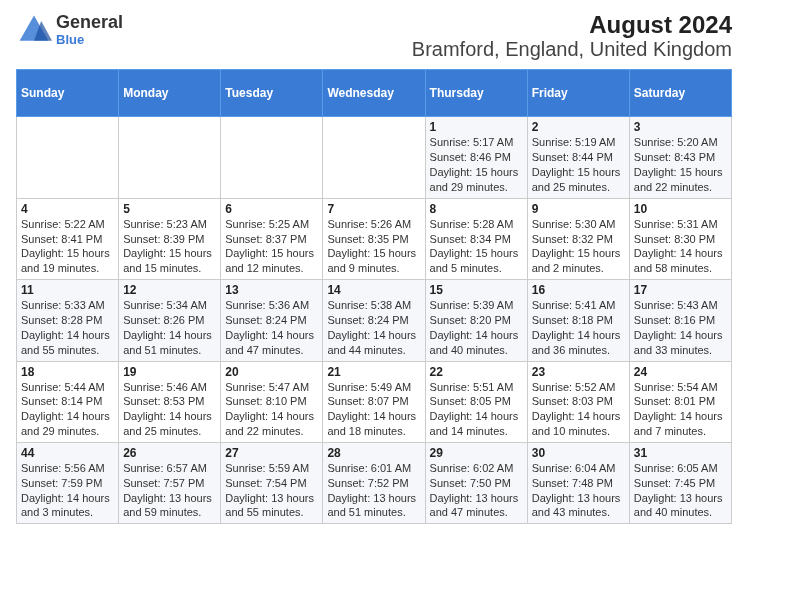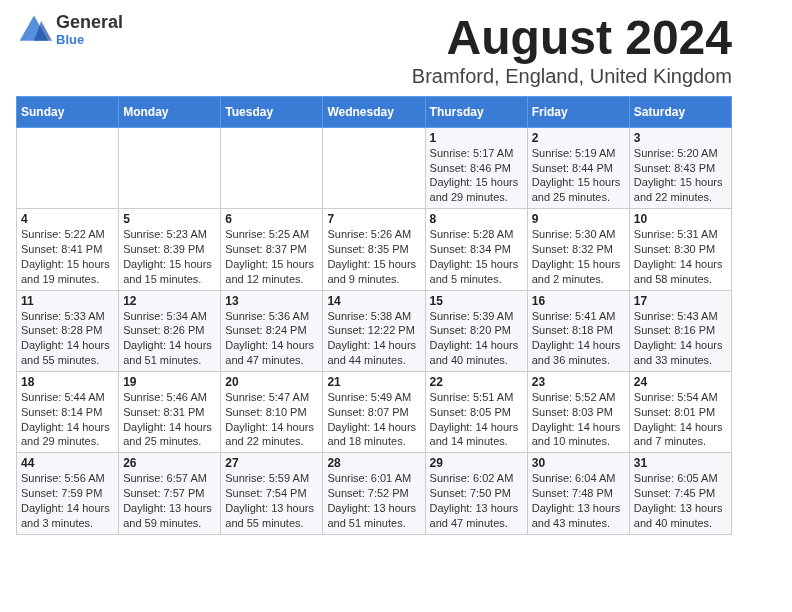--- a/index.html
+++ b/index.html
@@ -41,41 +41,41 @@
       color: #3a7bd5;
     }
     .logo-icon {
       width: 36px;
       height: 36px;
     }
     .title-area {
       text-align: right;
     }
     .month-year {
-      font-size: 48px;
+      font-size: 24px;
       font-weight: bold;
       color: #222;
       line-height: 1.1;
     }
     .location {
       font-size: 20px;
       color: #444;
       font-weight: normal;
     }
     table {
       width: 100%;
       border-collapse: collapse;
       table-layout: fixed;
     }
     thead tr th {
       background-color: #3a7bd5;
       color: #fff;
       font-size: 12px;
       font-weight: bold;
-      padding: 8px 4px;
+      padding: 16px 4px;
       text-align: left;
       border: 1px solid #5a9be8;
     }
     tbody tr td {
       border: 1px solid #ccc;
       vertical-align: top;
       padding: 3px 4px;
       font-size: 10px;
       color: #333;
       height: 78px;
@@ -230,21 +230,21 @@
           <td>
             <span class="day-num">13</span>
             <div class="day-info">Sunrise: 5:36 AM
 Sunset: 8:24 PM
 Daylight: 14 hours
 and 47 minutes.</div>
           </td>
           <td>
             <span class="day-num">14</span>
             <div class="day-info">Sunrise: 5:38 AM
-Sunset: 12:22 PM
+Sunset: 8:24 PM
 Daylight: 14 hours
 and 44 minutes.</div>
           </td>
           <td>
             <span class="day-num">15</span>
             <div class="day-info">Sunrise: 5:39 AM
 Sunset: 8:20 PM
 Daylight: 14 hours
 and 40 minutes.</div>
           </td>
@@ -267,21 +267,21 @@
           <td>
             <span class="day-num">18</span>
             <div class="day-info">Sunrise: 5:44 AM
 Sunset: 8:14 PM
 Daylight: 14 hours
 and 29 minutes.</div>
           </td>
           <td>
             <span class="day-num">19</span>
             <div class="day-info">Sunrise: 5:46 AM
-Sunset: 8:31 PM
+Sunset: 8:53 PM
 Daylight: 14 hours
 and 25 minutes.</div>
           </td>
           <td>
             <span class="day-num">20</span>
             <div class="day-info">Sunrise: 5:47 AM
 Sunset: 8:10 PM
 Daylight: 14 hours
 and 22 minutes.</div>
           </td>

